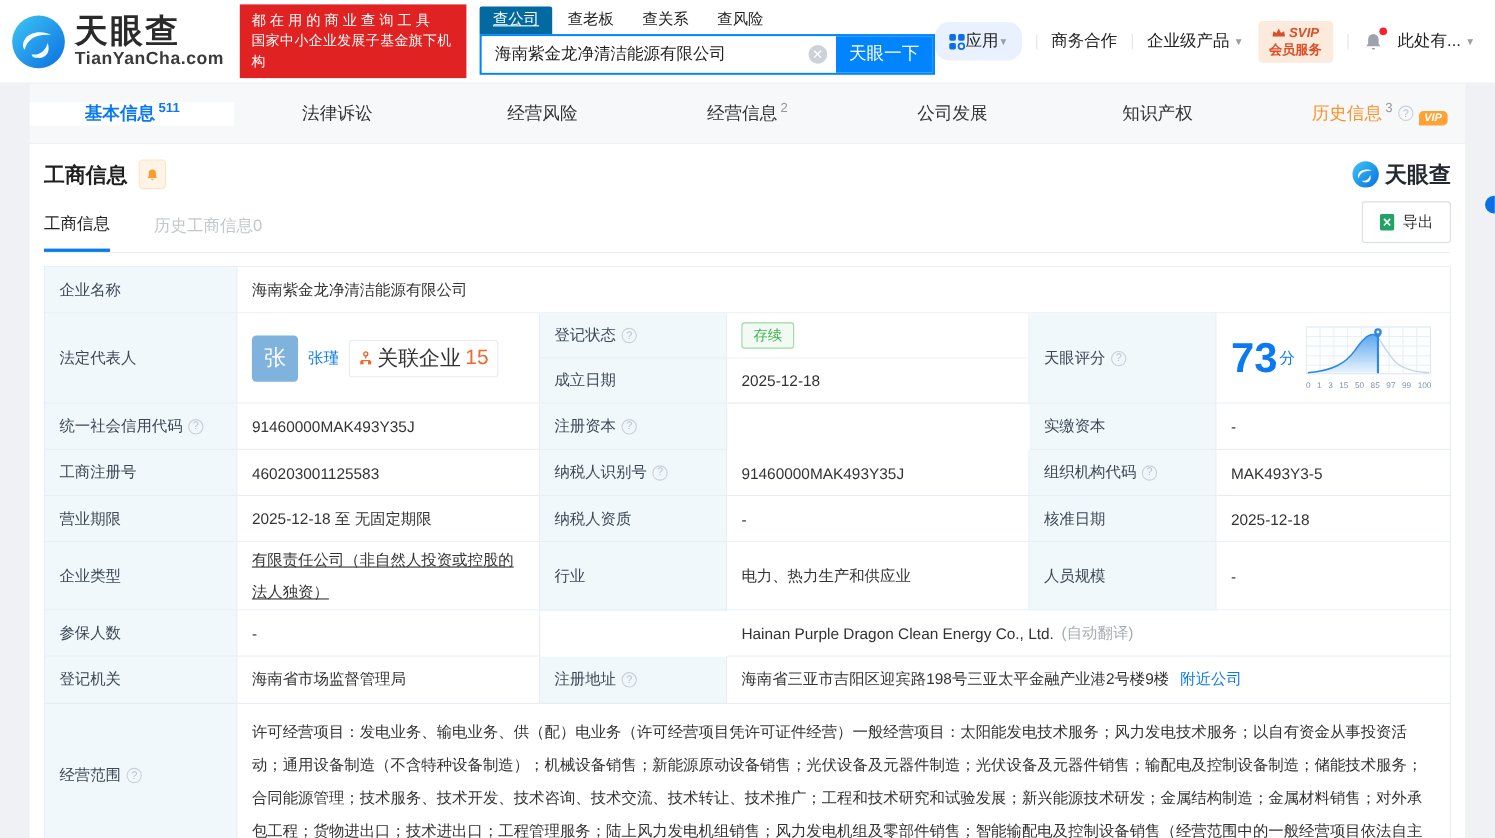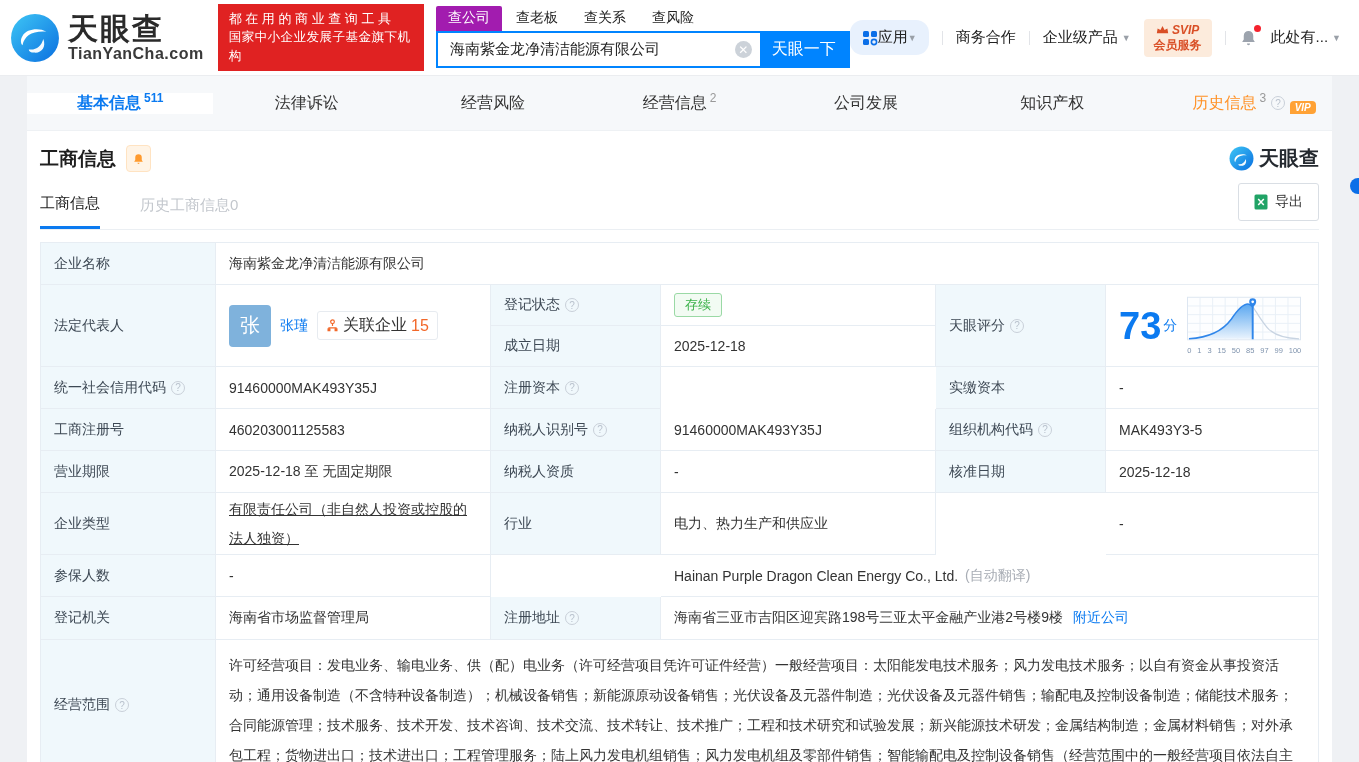--- a/index.html
+++ b/index.html
@@ -12,21 +12,21 @@
   .logo-icon { width:50px; height:50px; }
   .logo-texts { margin-left:8px; }
   .logo-cn { font-size:30px; font-weight:bold; color:#2a2a2a; letter-spacing:2px; line-height:32px; }
   .logo-en { font-size:16px; font-weight:bold; color:#3a3a3a; letter-spacing:.5px; }
   .slogan { margin-left:14px; background:#e02222; color:#fff; padding:5px 11px; line-height:19px; }
   .slogan .l1 { font-size:13px; letter-spacing:3.6px; }
   .slogan .l2 { font-size:12.6px; letter-spacing:.4px; }
   .search-block { margin-left:12px; width:437px; }
   .search-tabs { display:flex; gap:2px; height:24px; align-items:flex-end; }
   .stab { font-size:14px; color:#222; padding:3px 12px 4px; cursor:pointer; }
-  .stab.active { background:#a21caf; color:#fff; border-radius:2px 2px 0 0; }
+  .stab.active { background:#0369a1; color:#fff; border-radius:2px 2px 0 0;text-decoration:underline; }
   .search-box { border:2px solid #0084ff; height:37px; display:flex; background:#fff; position:relative; }
   .search-box input { flex:1; border:none; outline:none; padding:0 34px 0 12px; font-size:15px; color:#222; font-family:inherit; }
   .clear-btn { position:absolute; right:96px; top:8px; width:17px; height:17px; border-radius:50%; background:#ccd2d9; color:#fff; font-size:12px; display:flex; align-items:center; justify-content:center; cursor:pointer; }
   .search-btn { width:88px; background:#0084ff; color:#fff; border:none; font-size:16px; cursor:pointer; font-family:inherit; }
   .top-right { margin-left:auto; display:flex; align-items:center; gap:13px; white-space:nowrap; }
   .apps-box { background:#e8f1fd; border-radius:13px; padding:8px 12px; display:flex; align-items:center; gap:0; font-size:15px; color:#222; cursor:pointer; }
   .vdiv { width:1px; height:14px; background:#e2e4e8; }
   .hlink { font-size:15px; color:#222; text-decoration:none; cursor:pointer; display:flex; align-items:center; gap:4px; }
   .caret { font-size:9px; color:#9aa0a8; }
   .svip { background:#fcebdc; border-radius:4px; padding:4px 10px; text-align:center; color:#d94f26; font-size:12px; font-weight:bold; line-height:15px; cursor:pointer; }
@@ -59,21 +59,21 @@
   .subtab.muted { color:#c3c7cd; }
   .export-btn { margin-left:auto; margin-bottom:7px; display:flex; align-items:center; gap:7px; background:#fff; border:1px solid #d9dee4; border-radius:3px; padding:9px 15px; font-size:14px; color:#333; cursor:pointer; font-family:inherit; }
 
   
   .grid { margin-top:12px; display:grid; grid-template-columns:175px 275px 170px 275px 170px 1fr; grid-template-rows:42px 41px 41px 42px 42px 42px 62px 42px 43px 131px; border-top:1px solid #e7edf3; border-left:1px solid #e7edf3; font-size:14px; }
   .cell { border-right:1px solid #e7edf3; border-bottom:1px solid #e7edf3; display:flex; align-items:center; padding:0 13px; background:#fff; overflow:hidden; }
   .lbl { background:#f0f8fc; color:#3d4854; }
   .blue-link { color:#0b7af0; text-decoration:none; cursor:pointer; }
   .avatar { width:42px; height:42px; border-radius:4px; background:#7fb2dc; color:#fff; font-size:20px; display:flex; align-items:center; justify-content:center; flex:none; cursor:pointer; }
   .rep-name { margin:0 9px; font-size:14px; }
-  .rel-badge { display:inline-flex; align-items:center; gap:4px; border:1px solid #e7ebf0; border-radius:3px; padding:3px 8px; font-size:16px; color:#333; cursor:pointer; background:#fff; }
+  .rel-badge { display:inline-flex; align-items:center; gap:4px; border:1px solid #e7ebf0; border-radius:3px; padding:3px 8px; font-size:19px; color:#333; cursor:pointer; background:#fff; }
   .rel-cnt { color:#f2682a; }
   .status-badge { font-size:13px; color:#3bb24a; border:1px solid #9ad9a5; background:#f2fbf3; border-radius:3px; padding:2px 10px; }
   .score-num { font-size:38px; font-weight:bold; color:#0b7af0; line-height:1; }
   .score-unit { font-size:14px; color:#0b7af0; margin-left:2px; }
   .score-chart { margin-left:10px; width:114px; }
   .ticks { display:flex; justify-content:space-between; font-size:7.5px; color:#7f93ad; margin-top:1px; }
   .note { color:#a8adb5; margin-left:7px; }
   .scope-cell { display:block; padding:10px 13px; line-height:30px; color:#333; }
   .multiline { line-height:29px;text-decoration:underline; }
   .float-widget { position:absolute; right:0; top:178px; width:9px; height:16px; background:#0b6fe8; border-radius:9px 0 0 9px; cursor:pointer; }
@@ -371,20 +371,23 @@
         </div>
       <div class="cell" style="grid-area:7/2">
           <span class="multiline">有限责任公司（非自然人投资或控股的法人独资）</span>
         </div>
       <div class="cell lbl" style="grid-area:7/3">
           <span>行业</span>
         </div>
       <div class="cell" style="grid-area:7/4">
           <span>电力、热力生产和供应业</span>
         </div>
+      <div class="cell lbl" style="grid-area:7/5">
+          <span>人员规模</span>
+        </div>
       <div class="cell" style="grid-area:7/6">
           <span>-</span>
         </div>
 
       <div class="cell lbl" style="grid-area:8/1">
           <span>参保人数</span>
         </div>
       <div class="cell" style="grid-area:8/2">
           <span>-</span>
         </div>

